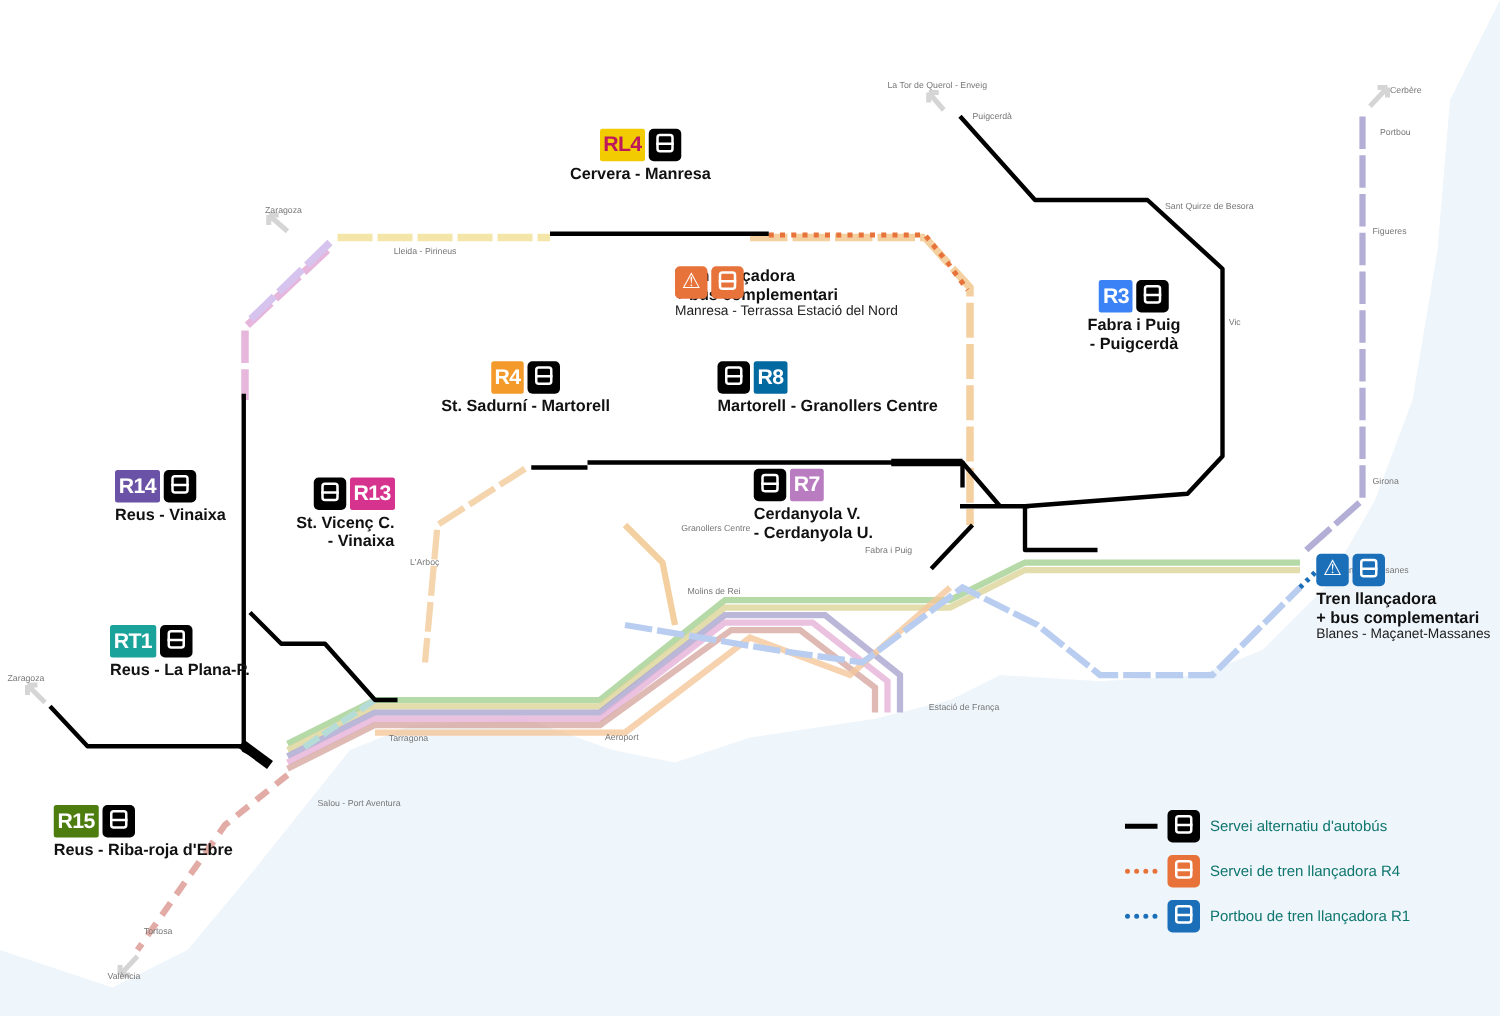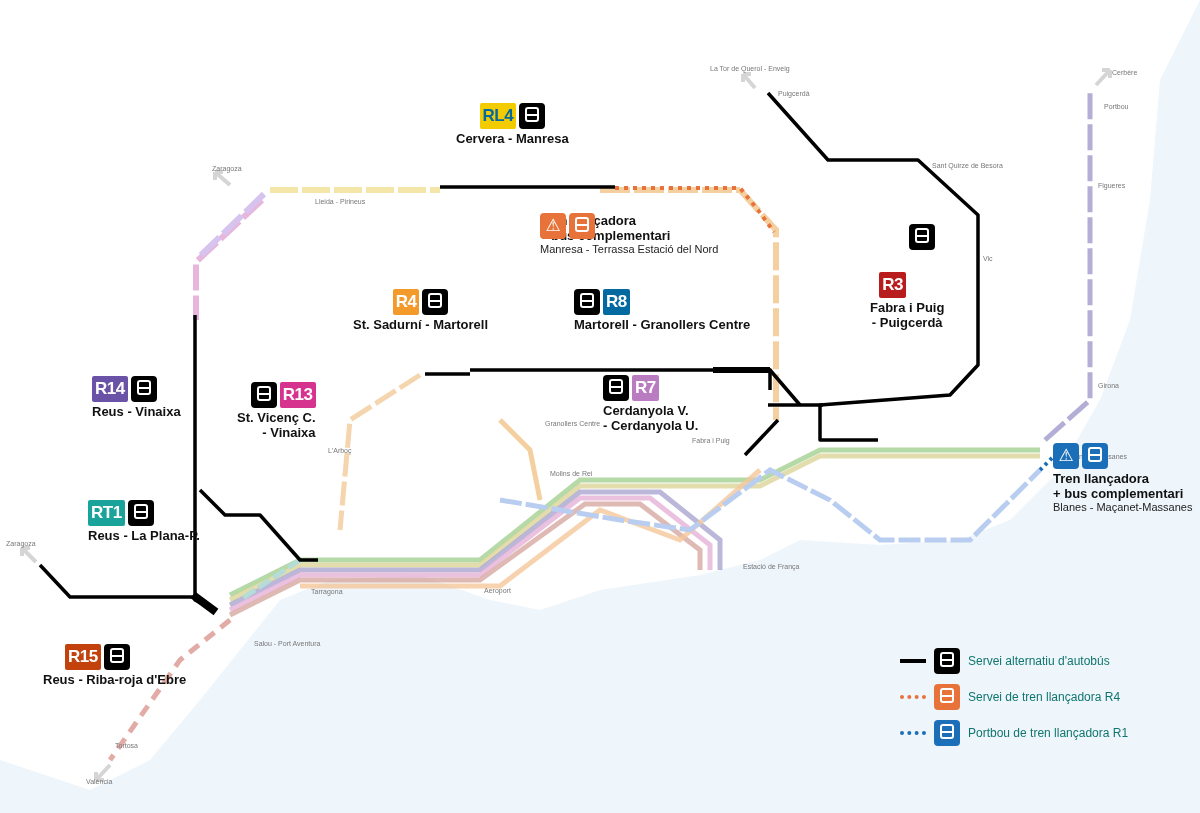--- a/index.html
+++ b/index.html
@@ -103,39 +103,39 @@
 <div class="big-stn" style="left:311px;top:588px;">Tarragona</div>
 <div class="big-stn" style="left:254px;top:640px;">Salou - Port Aventura</div>
 <div class="big-stn" style="left:115px;top:742px;">Tortosa</div>
 <div class="big-stn" style="left:86px;top:778px;">València</div>
 <div class="big-stn" style="left:328px;top:447px;">L'Arboç</div>
 <div class="big-stn" style="left:692px;top:437px;">Fabra i Puig</div>
 <div class="big-stn" style="left:6px;top:540px;">Zaragoza</div>
 
 <div class="callout" style="left:456px;top:103px;">
   <div class="badges">
-    <span class="badge" style="background:#f2cc00;color:#0369a1;">RL4</span>
+    <span class="badge" style="background:#f2cc00;color:#be185d;">RL4</span>
     <span class="bus"></span>
   </div>
   <div class="title">Cervera - Manresa</div>
 </div>
 
 <div class="callout right" style="left:540px;top:211px;">
   <div style="position:absolute;left:0;top:2px;" class="badges">
     <span class="warn orange"></span>
     <span class="bus orange"></span>
   </div>
   <div class="title" style="font-size:13px;">Tren llançadora</div>
   <div class="title" style="font-size:13px;margin-top:0;">+ bus complementari</div>
   <div class="sub">Manresa - Terrassa Estació del Nord</div>
 </div>
 
 <div class="callout" style="left:870px;top:224px;">
   <div class="badges">
-    <span class="badge" style="background:#b91c1c;margin-top:48px;">R3</span>
+    <span class="badge" style="background:#3b82f6;">R3</span>
     <span class="bus"></span>
   </div>
   <div class="title">Fabra i Puig</div>
   <div class="title" style="margin-top:0;">- Puigcerdà</div>
 </div>
 
 <div class="callout" style="left:353px;top:289px;">
   <div class="badges">
     <span class="badge" style="background:#f39a2b;">R4</span>
     <span class="bus"></span>
@@ -180,21 +180,21 @@
 <div class="callout right" style="left:72px;top:500px;margin-left:16px;">
   <div class="badges">
     <span class="badge" style="background:#1aa39a;">RT1</span>
     <span class="bus"></span>
   </div>
   <div class="title">Reus - La Plana-P.</div>
 </div>
 
 <div class="callout right" style="left:43px;top:644px;">
   <div class="badges">
-    <span class="badge" style="background:#c2410c;margin-left:22px;">R15</span>
+    <span class="badge" style="background:#4d7c0f;">R15</span>
     <span class="bus"></span>
   </div>
   <div class="title">Reus - Riba-roja d'Ebre</div>
 </div>
 
 <div class="callout right" style="left:1053px;top:443px;">
   <div class="badges">
     <span class="warn blue"></span>
     <span class="bus blue"></span>
   </div>

